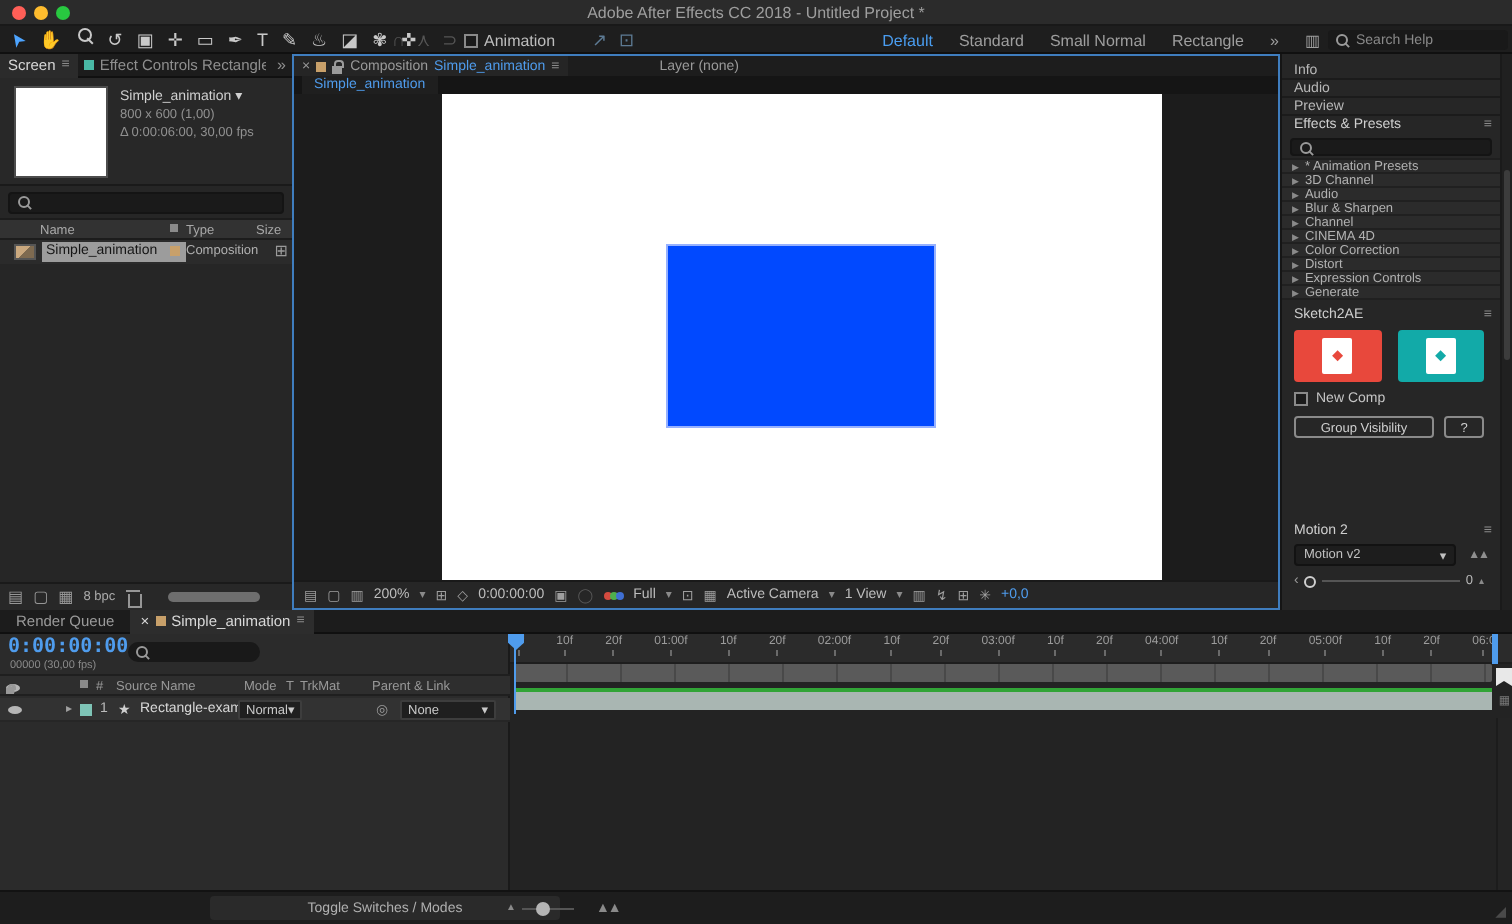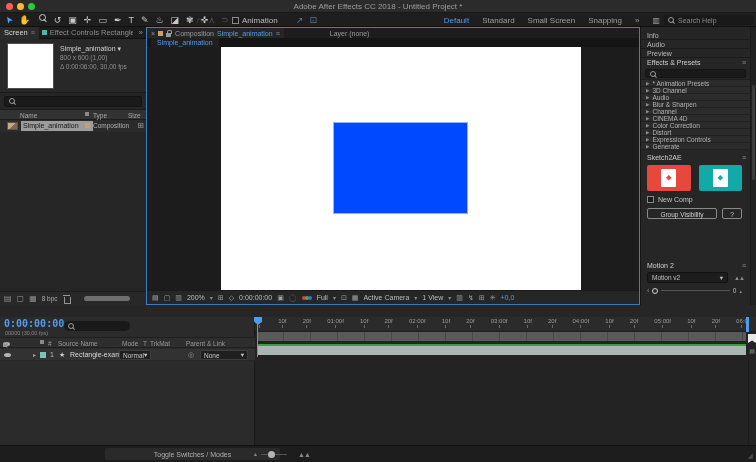--- a/index.html
+++ b/index.html
@@ -211,22 +211,22 @@
       <span class="chk" data-name="snapping-checkbox"></span>
       <span data-name="snapping-label">Animation</span>
     </div>
     <div class="after-snap" data-name="snapping-options">
         <span class="tool" data-name="snap-edges-icon"><span class="tg">↗</span></span>
         <span class="tool" data-name="snap-grid-icon"><span class="tg">⊡</span></span>
       </div>
     <div class="workspaces" data-name="workspace-switcher">
       <span class="ws-active" data-name="workspace-default">Default</span>
       <span data-name="workspace-standard">Standard</span>
-      <span data-name="workspace-small-screen">Small Screen</span>
-      <span data-name="workspace-libraries">Snapping</span>
+      <span data-name="workspace-small-screen">Small Normal</span>
+      <span data-name="workspace-libraries">Rectangle</span>
       <span data-name="workspace-overflow-icon">»</span>
       <span data-name="workspace-bar-icon">▥</span>
     </div>
     <div class="help-search" data-name="help-search-input">
       <span class="mag" data-name="search-icon"></span>
       <span data-name="help-search-placeholder">Search Help</span>
     </div>
   </div>
 
   <div class="abs project-panel" data-name="project-panel">
@@ -423,20 +423,29 @@
       <span class="track" data-name="slider-track"></span>
       <span class="sl-val" data-name="slider-value">0</span>
       <span class="sl-up" data-name="slider-increment-icon">▴</span>
     </div>
     <div class="rp-scroll" data-name="sidebar-scrollbar">
         <span class="rp-thumb"></span>
       </div>
   </div>
 
   <div class="abs timeline" data-name="timeline-panel">
+    <div class="tl-tabs" data-name="timeline-tabs">
+      <span class="tl-tab-rq" data-name="tab-render-queue">Render Queue</span>
+      <span class="tl-tab-active" data-name="tab-timeline-comp">
+        <span data-name="close-tab-icon">×</span>
+        <span class="sw sw-tan" data-name="comp-tab-swatch-icon"></span>
+        <span>Simple_animation</span>
+        <span class="menu-glyph" data-name="panel-menu-icon">≡</span>
+      </span>
+    </div>
     <div class="tl-left" data-name="timeline-layer-controls">
       <div class="tc-row" data-name="timeline-header-row">
         <span class="timecode" data-name="current-timecode">0:00:00:00</span>
         <span class="frameinfo" data-name="frame-info">00000 (30,00 fps)</span>
         <span class="tl-search" data-name="timeline-search-input">
             <span class="mag" data-name="search-icon"></span>
           </span>
         <span class="tl-icons" data-name="timeline-option-icons">
             <span data-name="comp-mini-flowchart-icon"></span>
             <span data-name="draft-3d-icon"></span>

